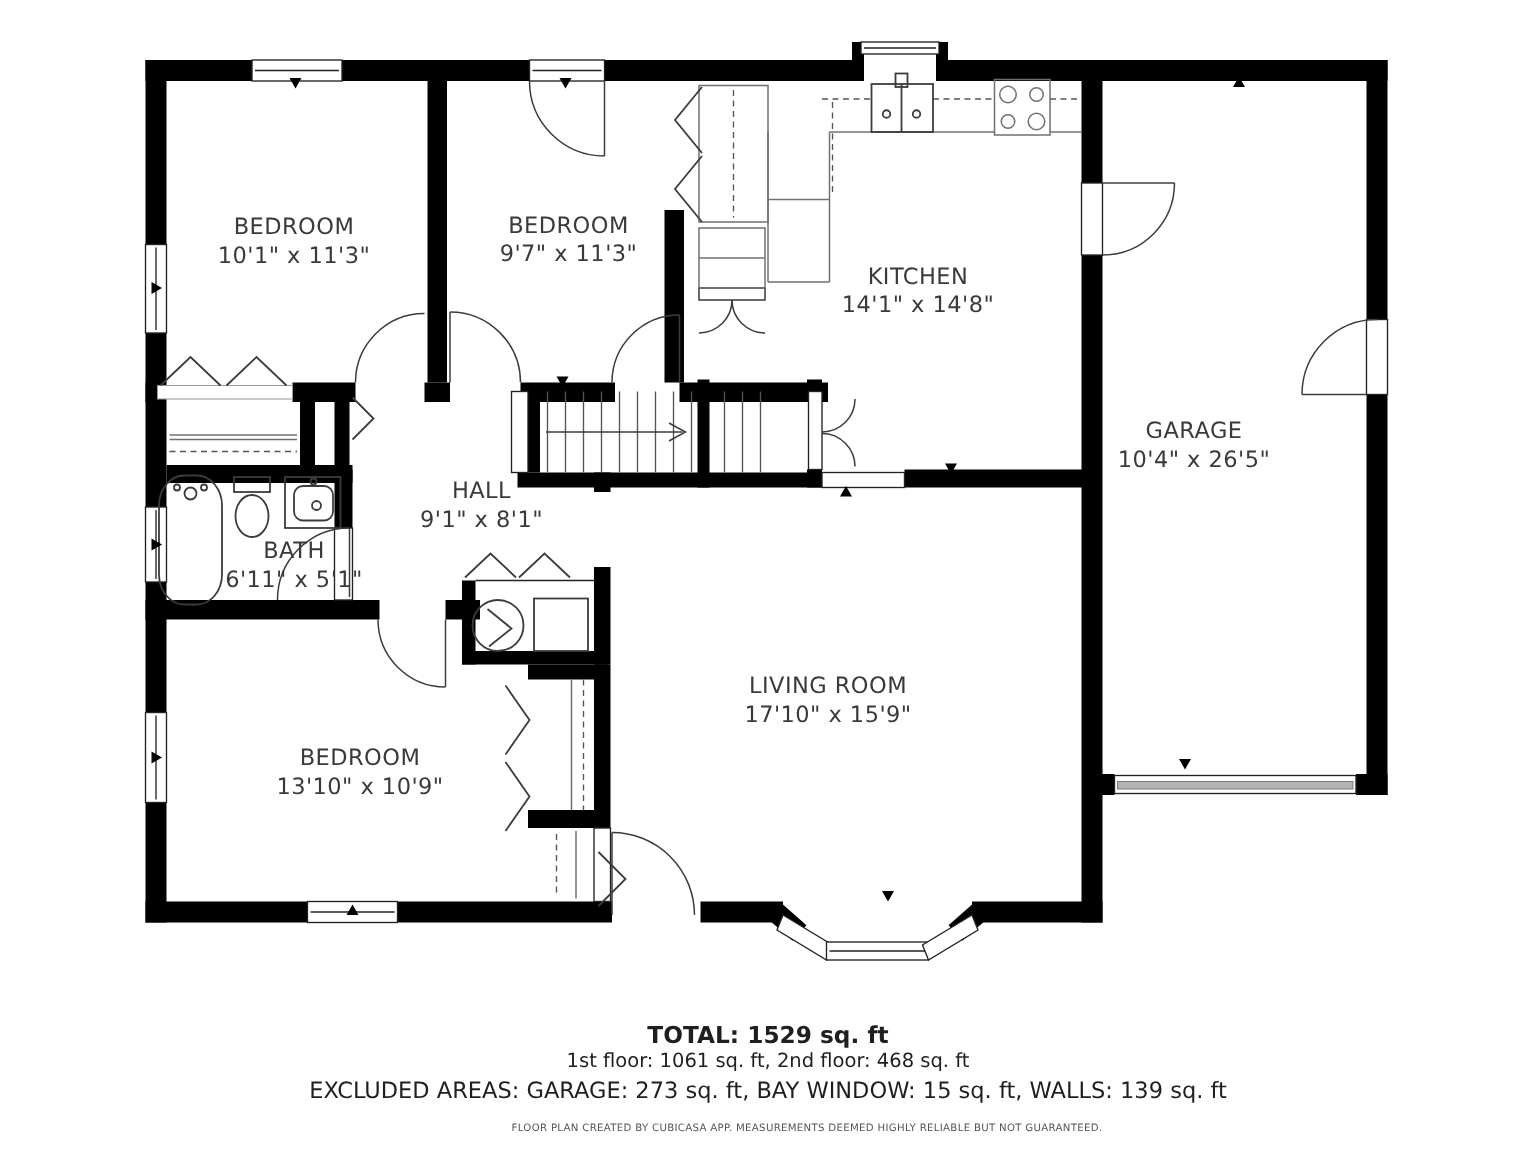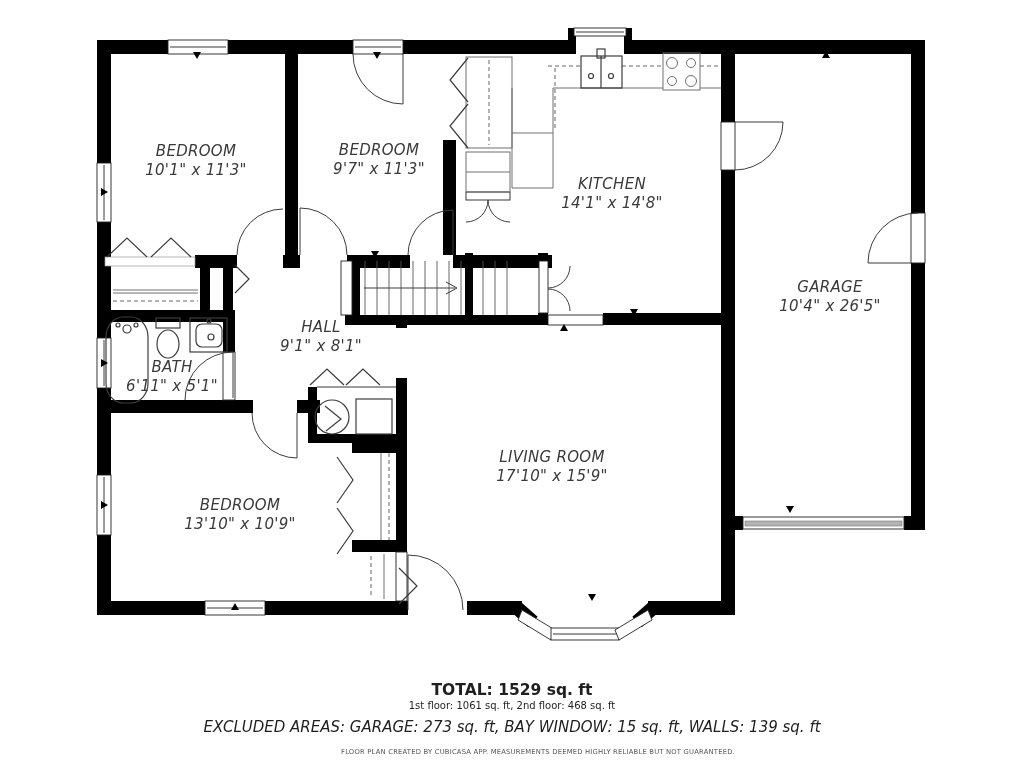--- a/index.html
+++ b/index.html
@@ -1,26 +1,26 @@
 <!DOCTYPE html>
 <html><head>
 <meta charset="utf-8">
 <style>
   html,body{margin:0;padding:0;background:#ffffff;width:1024px;height:768px;overflow:hidden;}
   #stage{position:relative;width:1024px;height:768px;background:#fff;
          font-family:"DejaVu Sans","Liberation Sans",sans-serif;}
   #plan-svg{position:absolute;left:0;top:0;}
   .room-label{position:absolute;transform:translate(-50%,-50%);text-align:center;
-              white-space:nowrap;color:#3a3a3a;line-height:19px;font-size:15px;letter-spacing:.3px;font-style:italic;}
+              white-space:nowrap;color:#3a3a3a;line-height:19px;font-size:15px;letter-spacing:.3px;}
   .room-label .rname{display:block;}
   .room-label .rdims{display:block;}
   .footer-line{position:absolute;left:0;width:1024px;text-align:center;color:#1f1f1f;}
   #footer-total{top:681px;font-size:15.5px;font-weight:bold;}
-  #footer-floors{top:700px;font-size:10px;}
-  #footer-excluded{top:718px;font-size:15px;font-style:italic;}
+  #footer-floors{top:700px;font-size:13px;}
+  #footer-excluded{top:718px;font-size:15px;}
   #footer-disclaimer{top:748px;font-size:6.8px;color:#555;letter-spacing:.2px;padding-left:26px;}
   .w{fill:#000;stroke:none;}
   .winr{fill:#fff;stroke:#222;stroke-width:0.9;}
   .thinline{stroke:#222;stroke-width:0.9;fill:none;}
   .fixt{stroke:#3c3c3c;stroke-width:1.2;fill:none;}
   .fixtg{stroke:#707070;stroke-width:1;fill:none;}
   .arc{stroke:#3c3c3c;stroke-width:1;fill:none;}
   .dash{stroke:#555;stroke-width:0.9;fill:none;stroke-dasharray:4 3;}
   .tread{stroke:#555;stroke-width:0.9;}
   .chev{stroke:#3c3c3c;stroke-width:1.2;fill:none;}
@@ -310,29 +310,29 @@
         <span class="rdims">10'1" x 11'3"</span>
       </div>
       <div class="room-label" style="left: 379px; top: 160px;">
         <span class="rname">BEDROOM</span>
         <span class="rdims">9'7" x 11'3"</span>
       </div>
       <div class="room-label" style="left: 612px; top: 194px; text-align: center;">
         <span class="rname">KITCHEN</span>
         <span class="rdims">14'1" x 14'8"</span>
       </div>
-      <div class="room-label" style="left: 830px; top: 297px;">
+      <div class="room-label" style="left: 796px; top: 297px;">
         <span class="rname">GARAGE</span>
         <span class="rdims">10'4" x 26'5"</span>
       </div>
       <div class="room-label" style="left: 321px; top: 337px;">
         <span class="rname">HALL</span>
         <span class="rdims">9'1" x 8'1"</span>
       </div>
-      <div class="room-label" style="left: 172px; top: 377px;">
+      <div class="room-label" style="left: 196px; top: 377px;">
         <span class="rname">BATH</span>
         <span class="rdims">6'11" x 5'1"</span>
       </div>
       <div class="room-label" style="left: 240px; top: 515px;">
         <span class="rname">BEDROOM</span>
         <span class="rdims">13'10" x 10'9"</span>
       </div>
       <div class="room-label" style="left: 552px; top: 467px;">
         <span class="rname">LIVING ROOM</span>
         <span class="rdims">17'10" x 15'9"</span>

